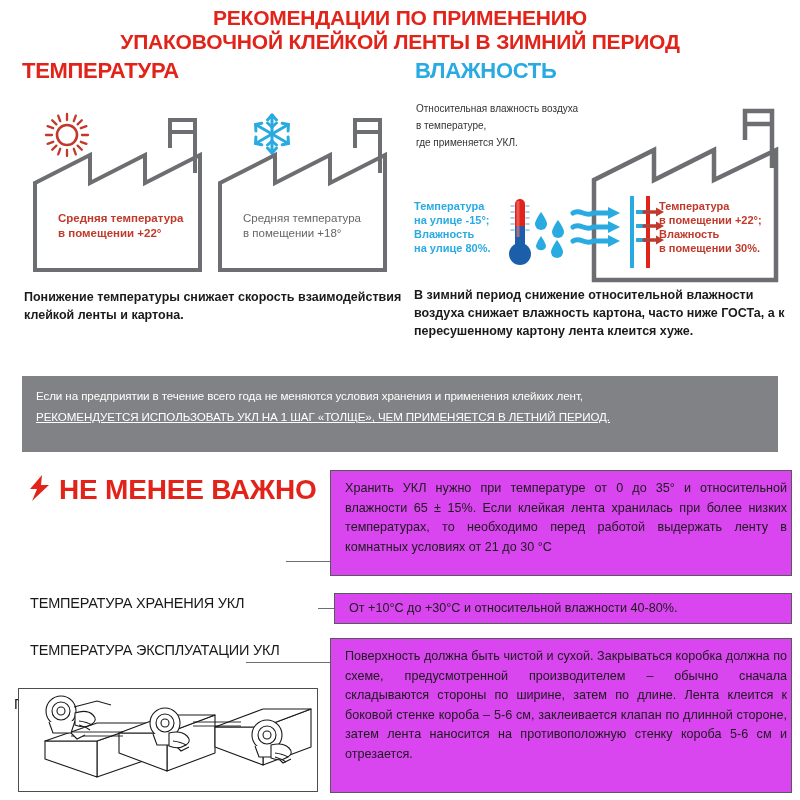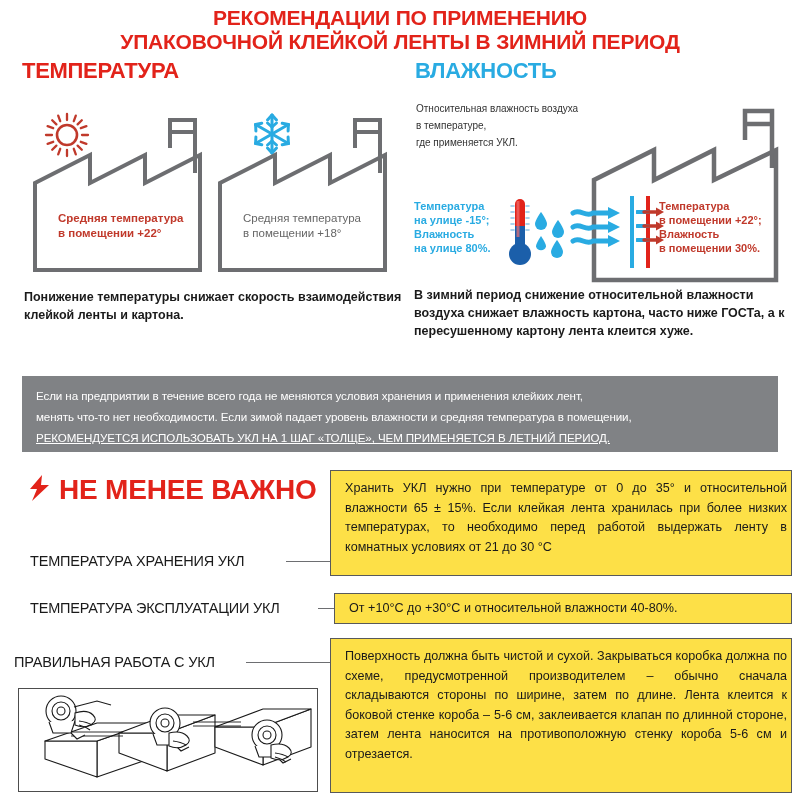--- a/index.html
+++ b/index.html
@@ -74,25 +74,26 @@
   .banner p.u { text-decoration: underline; }
 
   
   .nmv { position: absolute; left: 30px; top: 474px; display: flex; align-items: center; gap: 9px; }
   .nmv-text { color: #e2231a; font-weight: bold; font-size: 28px; letter-spacing: -0.2px; }
 
   
   .row-label {
     position: absolute; font-size: 14.5px; color: #1a1a1a; white-space: nowrap;
     letter-spacing: -0.2px;
+    margin-top: 42px;
   }
   .connector { position: absolute; background: #6d6e71; height: 1px; }
 
   .info-box {
-    position: absolute; border: 1px solid #58595b; background: #fde047;
+    position: absolute; border: 1px solid #58595b; background: #d946ef;
     box-sizing: border-box; padding: 8px 4px 8px 14px;
     font-size: 12.6px; line-height: 19.5px; color: #1a1a1a;
   }
   .info-box.justify { text-align: justify; }
 
   
   .illus {
     position: absolute; left: 18px; top: 688px; width: 300px; height: 104px;
     border: 1px solid #4d4d4d; background: #fff; box-sizing: border-box;
     overflow: hidden;
@@ -277,21 +278,20 @@
     <div>в помещении +22°;</div>
     <div>Влажность</div>
     <div>в помещении 30%.</div>
   </div>
 
   <div class="expl left">Понижение температуры снижает скорость взаимодействия клейкой ленты и картона.</div>
   <div class="expl right">В зимний период снижение относительной влажности воздуха снижает влажность картона, часто ниже ГОСТа, а к пересушенному картону лента клеится хуже.</div>
 
   <div class="banner">
     <p>Если на предприятии в течение всего года не меняются условия хранения и применения клейких лент,</p>
-    <p>менять что-то нет необходимости. Если зимой падает уровень влажности и средняя температура в помещении,</p>
     <p class="u">РЕКОМЕНДУЕТСЯ ИСПОЛЬЗОВАТЬ УКЛ НА 1 ШАГ «ТОЛЩЕ», ЧЕМ ПРИМЕНЯЕТСЯ В ЛЕТНИЙ ПЕРИОД.</p>
   </div>
 
   <div class="nmv">
     <span>
       <svg width="20" height="26" viewBox="0 0 20 26">
         <polygon points="12,0 0,14 7,14 2,26 19,10 11,10" fill="#e2231a"></polygon>
       </svg>
     </span>
     <span class="nmv-text">НЕ МЕНЕЕ ВАЖНО</span>

